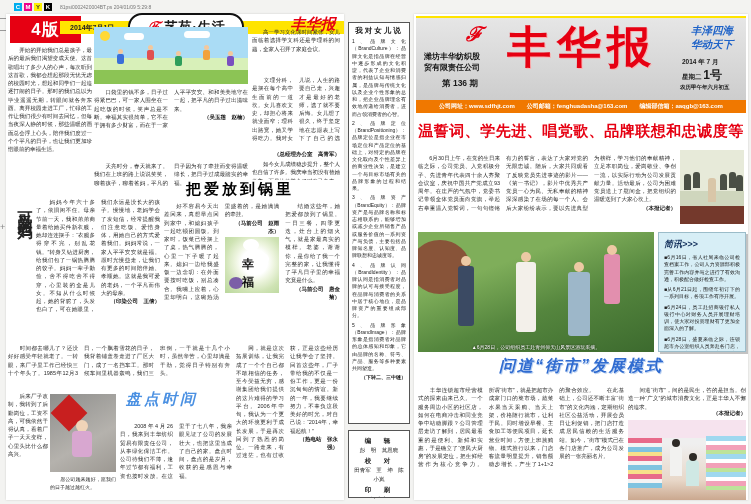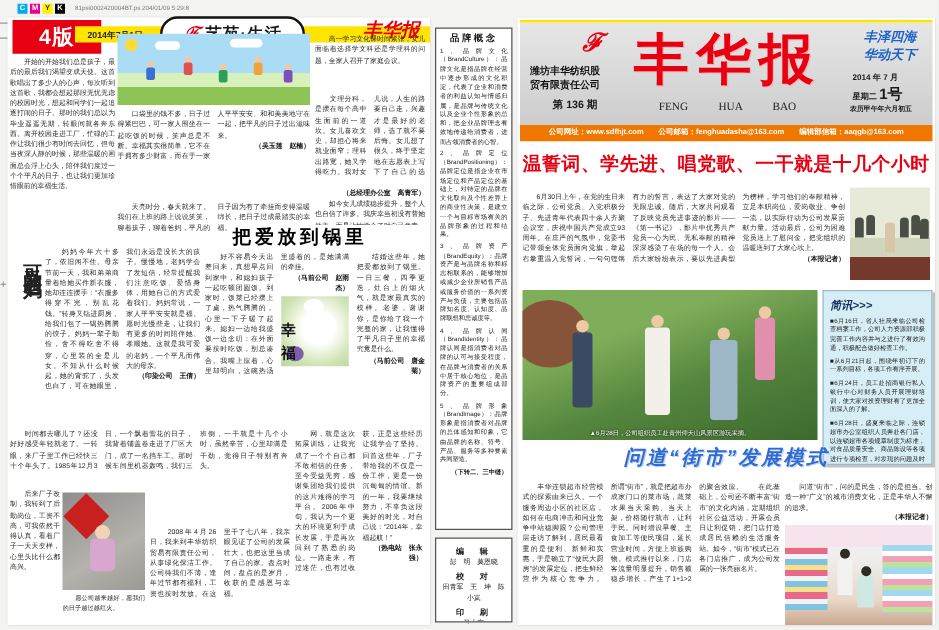--- a/index.html
+++ b/index.html
@@ -40,21 +40,21 @@
     font-size:14px;font-style:italic;letter-spacing:3px;}
   .pot-title{position:absolute;left:186px;top:180px;width:150px;font-weight:bold;font-size:15px;letter-spacing:3px;color:#000;}
   .mom-title{position:absolute;left:8px;top:200px;width:26px;height:118px;writing-mode:vertical-rl;
     font-weight:bold;font-size:15px;letter-spacing:3px;color:#222;}
   .time-title{position:absolute;left:126px;top:390px;width:110px;color:#4a90e2;font-weight:bold;font-style:italic;
     font-size:15px;letter-spacing:3px;}
   .flowerfig{width:100%;height:56px;margin:2px 0;position:relative;overflow:hidden;
     background:radial-gradient(circle at 55% 45%, #ffffff 0 30%, #eef5e0 45%, #cfe3b4 70%, #b9d79b 100%);}
   .flowerfig .petal{position:absolute;background:#fff;border-radius:50%;}
   .flowerfig .purple{position:absolute;left:4px;bottom:4px;width:14px;height:12px;border-radius:50%;background:#7b5ea7;}
-  .flowerlabel{position:absolute;top:18px;left:0;right:0;text-align:left;font-weight:bold;font-size:12px;
+  .flowerlabel{position:absolute;top:18px;left:0;right:0;text-align:center;font-weight:bold;font-size:12px;
     letter-spacing:8px;color:#111;}
   
   .cartoon{position:absolute;left:94px;top:27px;width:154px;height:57px;overflow:hidden;
     background:linear-gradient(#aadcf5 0 55%, #d8f0b9 55% 75%, #8cc455 75% 100%);}
   .cartoon .sun{position:absolute;left:6px;top:4px;width:10px;height:10px;border-radius:50%;background:#ffd935;}
   .cartoon .cloud{position:absolute;background:#fff;border-radius:8px;height:7px;}
   .person{position:absolute;width:8px;}
   .person .head{width:5px;height:5px;border-radius:50%;background:#f3c89e;margin:0 auto;}
   .person .bodyp{width:7px;height:10px;border-radius:2px;margin:0 auto;}
   
@@ -99,21 +99,21 @@
     background:linear-gradient(#e7ead9 0 55%,#cfd6bd 55% 75%,#74392c 75% 100%);}
   .oathphoto .fig{position:absolute;width:7px;height:16px;background:#4a4f45;border-radius:3px 3px 0 0;}
   .oathphoto .lady{position:absolute;left:28px;top:28px;width:8px;height:24px;background:#d9c6a8;border-radius:3px 3px 0 0;}
   .outingphoto{position:absolute;left:4px;top:218px;width:236px;height:120px;overflow:hidden;
     background:linear-gradient(160deg,#7fae5a 0 30%,#55863e 60%,#3c6a2e 100%);}
   .outingphoto .bush{position:absolute;left:-8px;top:8px;width:60px;height:54px;border-radius:50%;background:#8a4434;opacity:.85;}
   .op-fig{position:absolute;border-radius:3px;}
   .op-head{position:absolute;width:10px;height:10px;border-radius:50%;background:#edc9a4;}
   .photocaption{position:absolute;left:0;right:0;bottom:2px;text-align:center;color:#fff;font-size:5px;
     text-shadow:0 0 2px #000;}
-  .briefbox{position:absolute;left:244px;top:218px;width:88px;height:140px;background:#d7eef6;
+  .briefbox{position:absolute;left:244px;top:218px;width:88px;height:120px;background:#d7eef6;
     border:1px solid #9bbcc9;box-shadow:2px 2px 0 #c2c2c2;padding:5px 5px;overflow:hidden;}
   .brief-title{font-weight:900;font-size:9px;color:#16335e;margin-bottom:3px;font-style:italic;}
   .brief-item{font-size:5px;line-height:1.45;text-align:justify;margin:0 0 3px 0;color:#222;}
   .street-headline{position:absolute;left:40px;top:342px;width:254px;text-align:center;color:#2f6bd0;
     font-weight:900;font-size:16px;letter-spacing:2px;font-style:italic;text-shadow:1px 1px 0 #bcd2f2;}
   .superphoto{position:absolute;left:214px;top:406px;width:118px;height:80px;overflow:hidden;
     background:linear-gradient(#f6e3ee 0 22%,#efefef 22% 30%,#e8d8c9 75%,#caa88f 100%);}
   .superphoto .shelfL{position:absolute;left:0;top:18px;width:34px;height:50px;
     background:repeating-linear-gradient(#e86a8a 0 5px,#f3f3f3 5px 9px,#7fc3e0 9px 14px,#f7e08a 14px 18px);}
   .superphoto .shelfR{position:absolute;right:0;top:16px;width:40px;height:54px;
@@ -211,29 +211,30 @@
     <span class="sig t55">（马前公司　唐金菊）</span>
   </div>
 
   <div class="abs tx t55 cols3" style="left:8px;top:344px;width:222px;height:44px;">　　时间都去哪儿了？还没好好感受年轻就老了。一转眼，来厂子里工作已经快三十个年头了。1985年12月3日，一个飘着雪花的日子，我背着铺盖卷走进了厂区大门，成了一名挡车工。那时候车间里机器轰鸣，我们三班倒，一干就是十几个小时，虽然辛苦，心里却满是干劲，觉得日子特别有奔头。</div>
   <div class="abs tx t55" style="left:8px;top:392px;width:40px;height:106px;">　　后来厂子改制，我转到了后勤岗位，工资不高，可我依然干得认真，看着厂子一天天变样，心里头比什么都高兴。</div>
   <div class="childphoto">
     <div class="fu"></div>
     <div class="kid-head"></div>
     <div class="kid-body"></div>
   </div>
+  <div class="time-title">盘点时间</div>
   <div class="abs tx t55 cols2" style="left:120px;top:422px;width:112px;height:76px;">　　2008年4月26日，我来到丰华纺织贸易有限责任公司，从事绿化保洁工作。公司待我们不薄，逢年过节都有福利，工资也按时发放。在这里干了七八年，我亲眼见证了公司的发展壮大，也把这里当成了自己的家。盘点时间，盘点的是岁月，收获的是感恩与幸福。</div>
   <div class="abs tx t5" style="left:50px;top:476px;width:66px;height:22px;">　　愿公司越来越好，愿我们的日子越过越红火。</div>
   <div class="abs tx t55 cols2" style="left:236px;top:344px;width:102px;height:154px;">
     <span>　　网，就是这次拓展训练，让我完成了一个个自己都不敢相信的任务，至今受益无穷，感谢集团给我们提供的这片难得的学习平台。2006年中旬，我认为一个更大的环境更利于成长发展，于是再次回到了熟悉的岗位。一路走来，有过迷茫，也有过收获，正是这些经历让我学会了坚持。回首这些年，厂子带给我的不仅是一份工作，更是一份沉甸甸的情谊。新的一年，我要继续努力，不辜负这段美好的时光，对自己说：“2014年，幸福起航！”</span>
     <span class="sig t55">（热电站　张永强）</span>
   </div>
 
   <div class="gutterbox" style="top:22px;height:402px;">
-    <div class="gut-title">品牌概念</div>
+    <div class="gut-title">我对女儿说</div>
     <p class="gut-item">1、品牌文化（BrandCulture）：品牌文化是指品牌在经营中逐步形成的文化积淀，代表了企业和消费者的利益认知与情感归属，是品牌与传统文化以及企业个性形象的总和，把企业品牌理念有效地传递给消费者，进而占领消费者的心智。</p>
     <p class="gut-item">2、品牌定位（BrandPositioning）：品牌定位是指企业在市场定位和产品定位的基础上，对特定的品牌在文化取向及个性差异上的商业性决策，是建立一个与目标市场有关的品牌形象的过程和结果。</p>
     <p class="gut-item">3、品牌资产（BrandEquity）：品牌资产是与品牌名称和标志相联系的，能够增加或减少企业所销售产品或服务价值的一系列资产与负债，主要包括品牌知名度、认知度、品牌联想和忠诚度等。</p>
     <p class="gut-item">4、品牌认同（BrandIdentity）：品牌认同是指消费者对品牌的认可与接受程度，在品牌与消费者的关系中居于核心地位，是品牌资产的重要组成部分。</p>
     <p class="gut-item">5、品牌形象（BrandImage）：品牌形象是指消费者对品牌的总体感知和印象，它由品牌的名称、符号、产品、服务等多种要素共同塑造。</p>
     <div class="gut-cont">（下转二、三中缝）</div>
   </div>
   <div class="gutterbox staffbox" style="top:430px;height:68px;">
     <div class="staff-label">编　辑</div>
     <div class="staff-names">彭　明　莫恩晓</div>
@@ -246,35 +247,34 @@
   <div id="rightpage" class="page">
 
     <div class="masthead">
       <div class="mh-logo">ℱ</div>
       <div class="mh-company">
         <div>潍坊丰华纺织股</div>
         <div>贸有限责任公司</div>
       </div>
       <div class="mh-issue">第 136 期</div>
       <div class="mh-title">丰华报</div>
-      <div class="mh-pinyin">FENG HUA BAO</div>
       <div class="mh-slogan">
         <div>丰泽四海</div>
         <div>华动天下</div>
       </div>
       <div class="mh-date1">2014 年 7 月</div>
       <div class="mh-date2">
         <span>星期二</span>
         <span class="mh-num">1号</span>
       </div>
       <div class="mh-lunar">农历甲午年六月初五</div>
     </div>
     <div class="orangebar">公司网址：www.sdfhjt.com　　公司邮箱：fenghuadasha@163.com　　编辑部信箱：aaqgb@163.com</div>
 
-    <div class="lead-headline">温誓词、学先进、唱党歌、一干就是十几个小时</div>
+    <div class="lead-headline">温誓词、学先进、唱党歌、品牌联想和忠诚度等</div>
 
     <div class="abs tx t55 cols3" style="left:4px;top:140px;width:258px;height:72px;">
       <span>　　6月30日上午，在党的生日来临之际，公司党员、入党积极分子、先进青年代表四十余人齐聚会议室，庆祝中国共产党成立93周年。在庄严的气氛中，党委书记带领全体党员面向党旗，举起右拳重温入党誓词，一句句铿锵有力的誓言，表达了大家对党的无限忠诚。随后，大家共同观看了反映党员先进事迹的影片——《第一书记》，影片中优秀共产党员一心为民、无私奉献的精神深深感染了在场的每一个人。会后大家纷纷表示，要以先进典型为榜样，学习他们的奉献精神，立足本职岗位，爱岗敬业、争创一流，以实际行动为公司发展贡献力量。活动最后，公司为困难党员送上了慰问金，把党组织的温暖送到了大家心坎上。</span>
       <span class="sig t55">（本报记者）</span>
     </div>
 
     <div class="oathphoto">
       <div class="fig" style="left:4px;top:24px;"></div>
       <div class="fig" style="left:13px;top:22px;"></div>
       <div class="fig" style="left:40px;top:24px;"></div>

